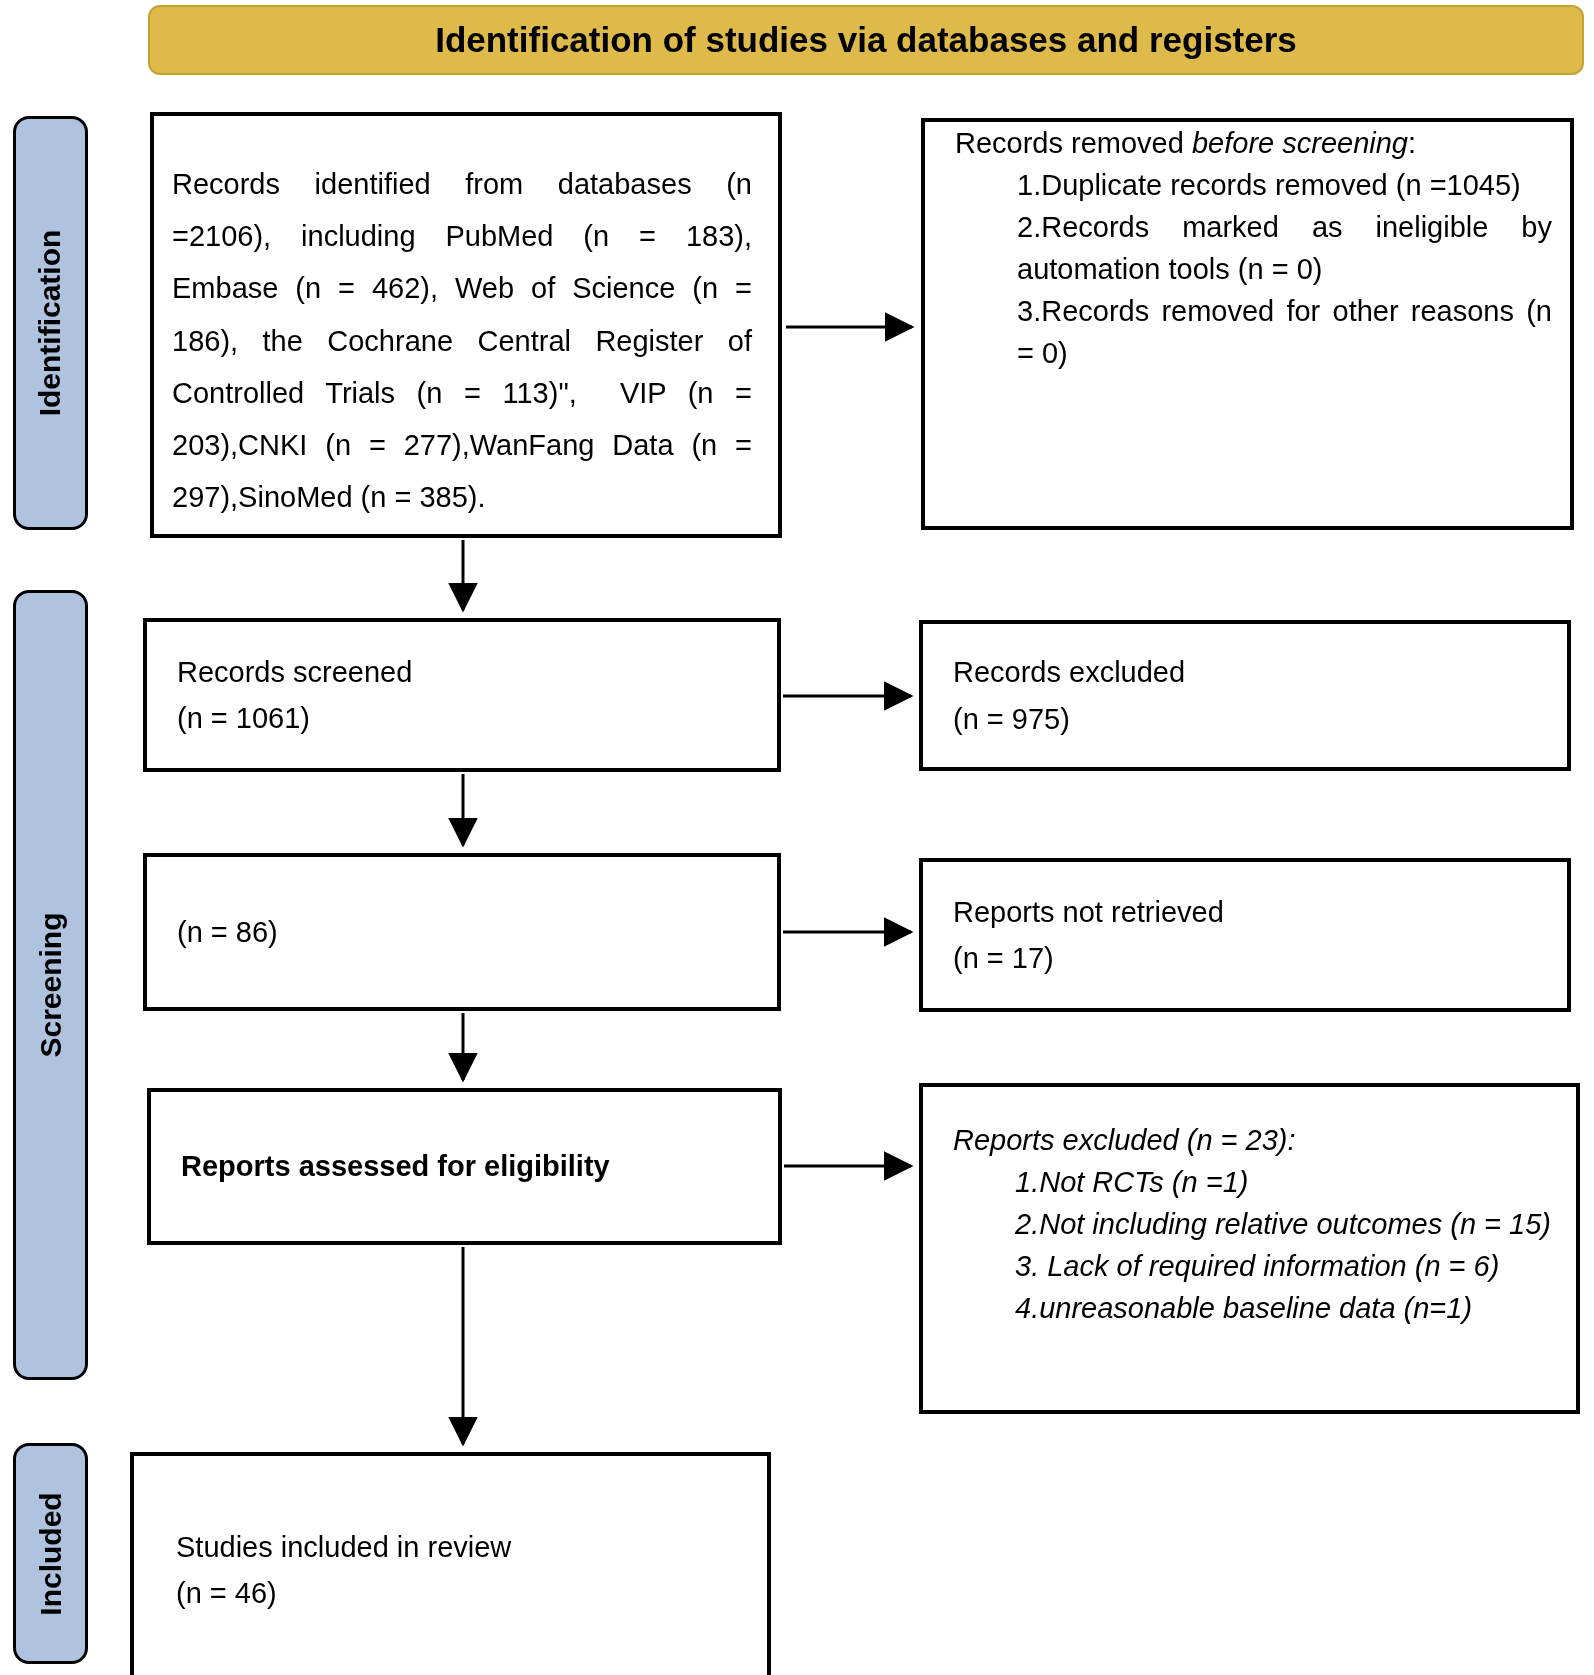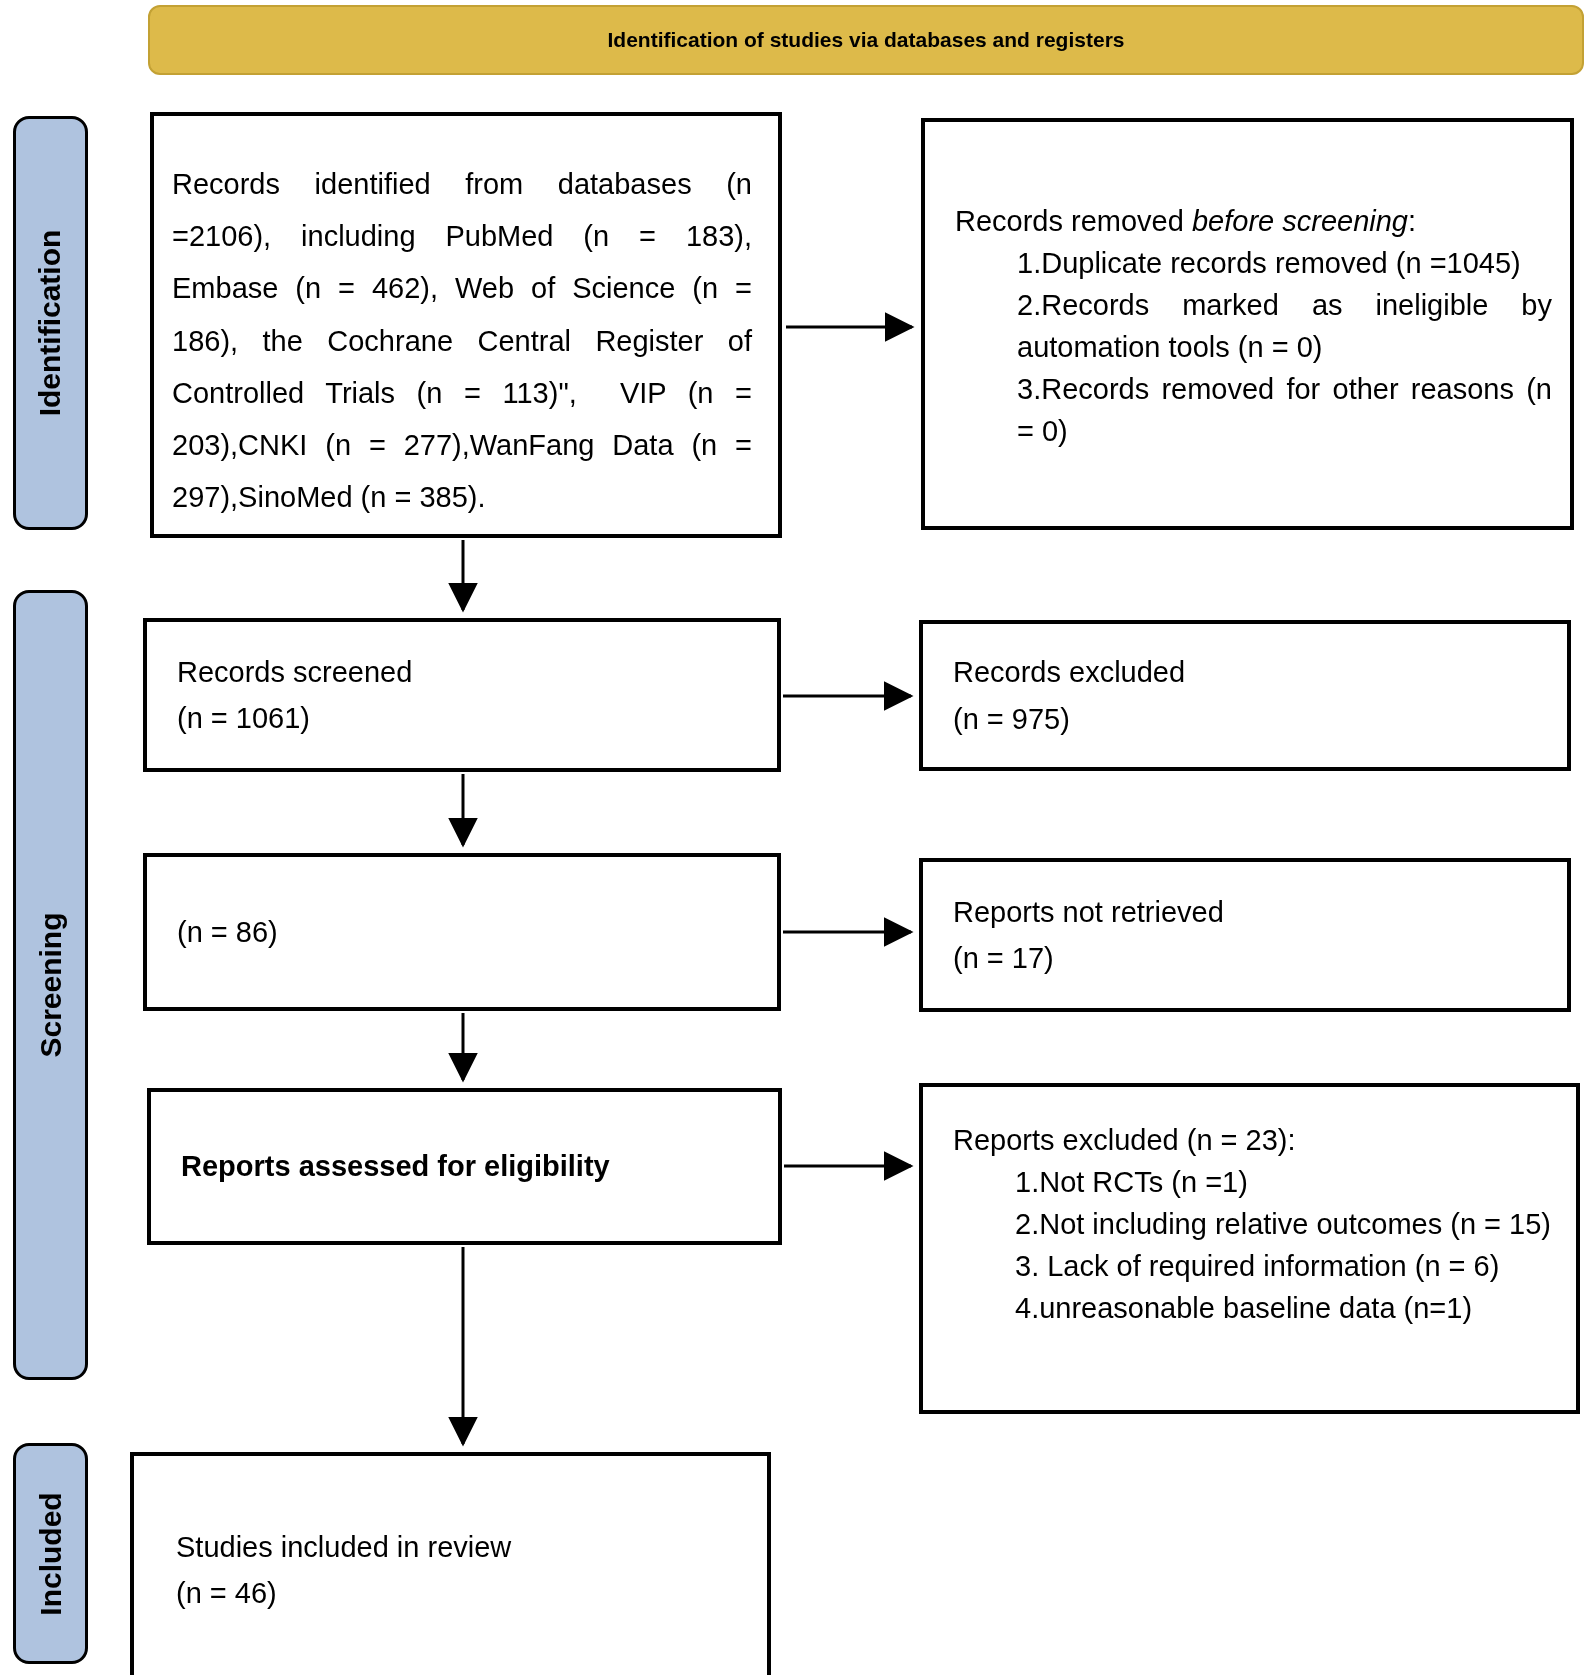--- a/index.html
+++ b/index.html
@@ -23,21 +23,21 @@
     position:absolute;left:0;top:0;width:1594px;height:1675px;
     color:var(--line-color);
     pointer-events:none;
   }
   .title-bar{
     position:absolute;left:148px;top:5px;width:1436px;height:70px;
     background:var(--title-bg);
     border:2px solid var(--title-border);
     border-radius:12px;
     display:flex;align-items:center;justify-content:center;
-    font-size:21px;font-weight:bold;
+    font-size:35px;font-weight:bold;
   }
   .side-label{
     position:absolute;left:13px;width:75px;
     background:var(--sidebar-bg);
     border:3px solid #000;
     border-radius:16px;
     display:flex;align-items:center;justify-content:center;
   }
   .side-label span{
     transform:rotate(-90deg);
@@ -66,22 +66,22 @@
   .box-text{
     padding:42px 26px 18px 18px;
     line-height:1.8;
     text-align:justify;
     white-space:pre-wrap;
   }
   .two-line{display:flex;align-items:center;}
   .two-line .box-lines{padding:0 24px 0 30px;line-height:1.6;}
   .list-box .box-heading{padding:0 20px 0 30px;line-height:1.45;}
   .list-box .box-item{padding:0 18px 0 92px;line-height:1.45;text-align:justify;}
-  #box-records-removed{padding-top:78px;}
-  #box-reports-excluded{padding-top:32px;}
+  #box-records-removed{}
+  #box-reports-excluded{padding-top:32px;font-style:italic;}
   .box-heading em{font-style:italic;}
 </style>
 </head>
 <body>
 
 <div class="canvas">
 
   <svg class="connectors" viewBox="0 0 1594 1675" xmlns="http://www.w3.org/2000/svg" aria-hidden="true">
     <defs>
       <marker id="arrowhead" viewBox="0 0 12 12" refX="11" refY="6" markerWidth="30" markerHeight="30" markerUnits="userSpaceOnUse" orient="auto">

